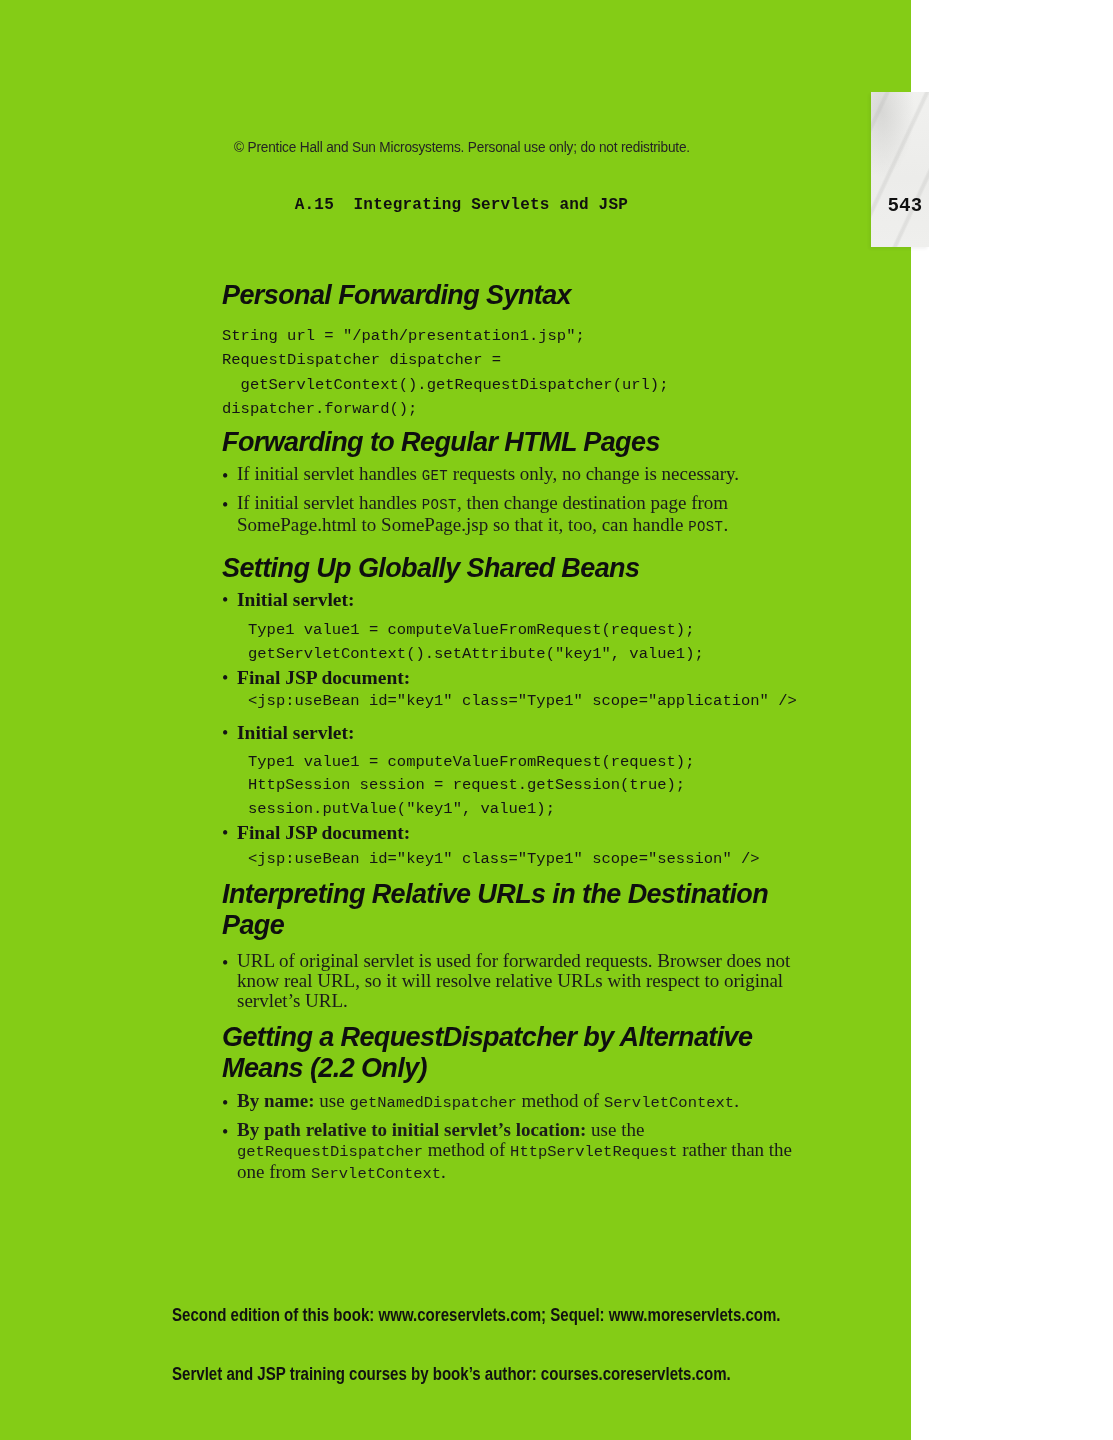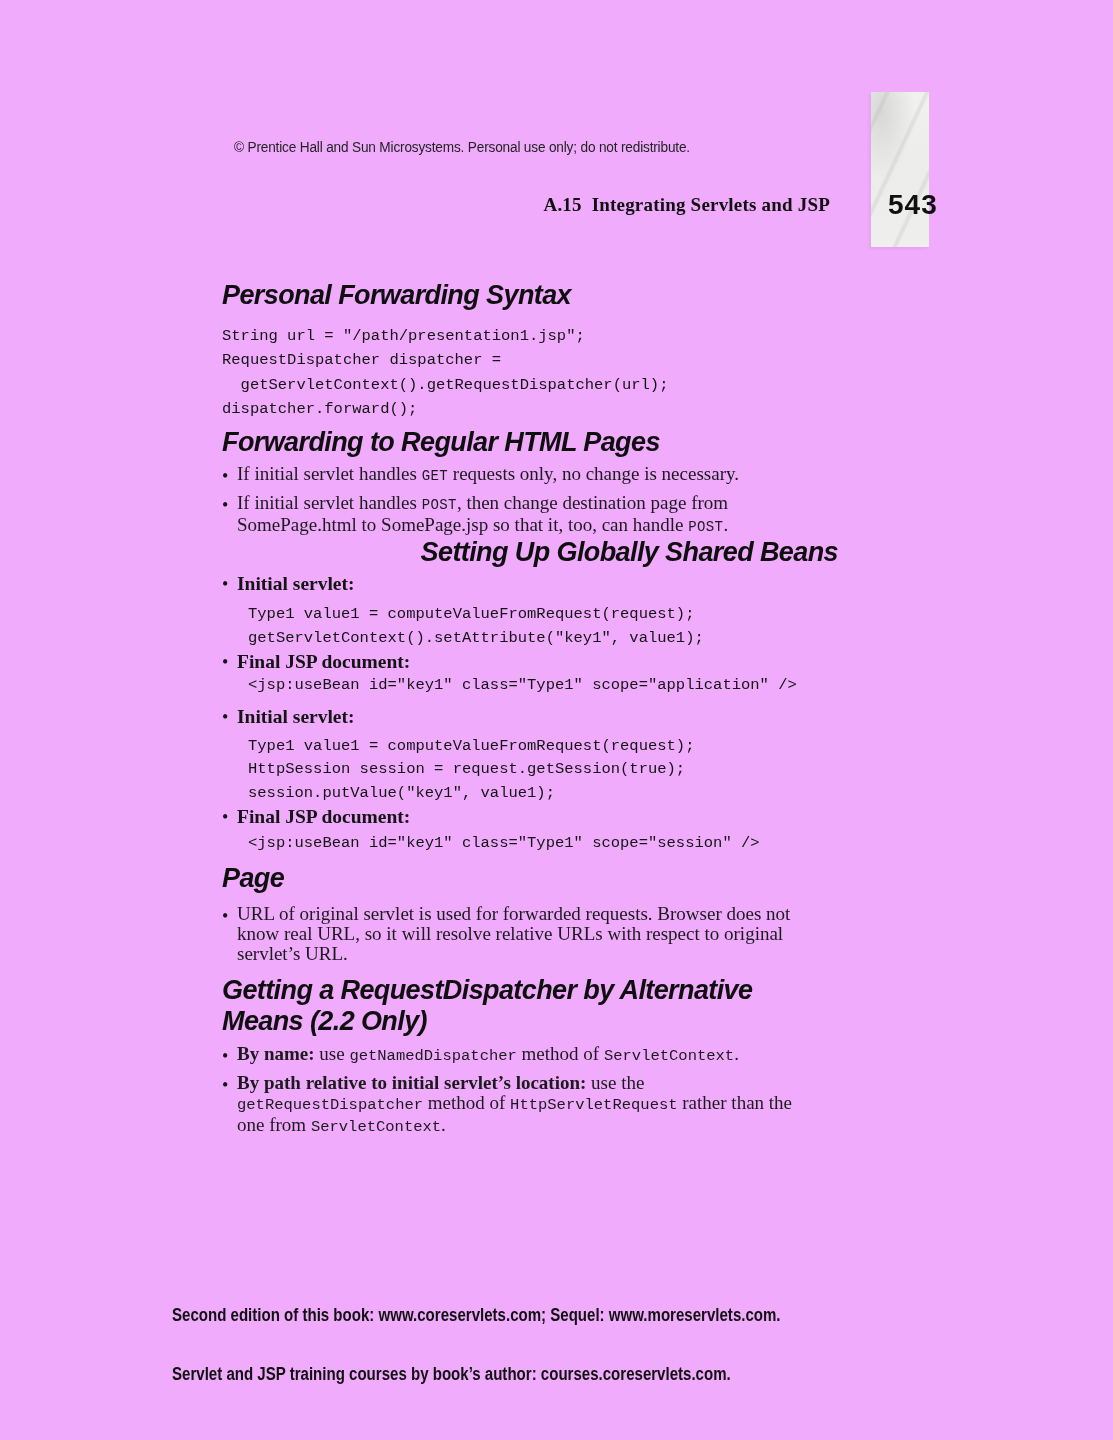--- a/index.html
+++ b/index.html
@@ -4,21 +4,21 @@
 <style>
   html,body{margin:0;padding:0;}
   body{
     width:1113px;height:1440px;
     background:#ffffff;
     font-family:"Liberation Serif", serif;
     color:#1b1b1b;
     overflow:hidden;
     position:relative;
   }
-  .page{position:absolute;left:0;top:0;width:1113px;height:1440px;background:#f0abfc;}
+  .page{position:absolute;left:0;top:0;width:911px;height:1440px;background:#84cc16;}
 
   
   .copyright{
     position:absolute;left:234px;top:138px;
     font-family:"Liberation Sans", sans-serif;
     font-size:15.5px;line-height:17px;color:#242424;
     letter-spacing:-0.2px;
     transform:scaleX(0.88);transform-origin:left top;
     white-space:pre;
   }
@@ -28,28 +28,28 @@
     position:absolute;left:871px;top:92px;width:58px;height:155px;
     background:
       radial-gradient(120% 90% at 18% 12%, rgba(178,178,176,0.40), rgba(238,238,236,0) 48%),
       repeating-linear-gradient(115deg, rgba(255,255,255,0) 0 12px, rgba(182,182,180,0.26) 14px 16px, rgba(255,255,255,0) 18px 36px),
       linear-gradient(180deg,#f1f1ef 0%,#ececea 55%,#efefed 100%);
     box-shadow:-2px 2px 3px rgba(0,0,0,0.05);
   }
 
   .running-head{
     position:absolute;top:195px;right:283px;
-    font-family:Liberation Serif, serif;
-    font-weight:bold;font-size:19px;line-height:20px;color:#101010;
+    font-family:Liberation Mono, monospace;
+    font-weight:bold;font-size:16px;line-height:20px;color:#101010;
     letter-spacing:0.2px;white-space:pre;
   }
   .pagenum{
     position:absolute;left:888px;top:195px;
     font-family:"Liberation Sans", sans-serif;
-    font-weight:bold;font-size:28px;line-height:20px;color:#101010;
+    font-weight:bold;font-size:19px;line-height:20px;color:#101010;
     letter-spacing:1px;
   }
 
   
   .content{position:absolute;left:222px;top:0;width:616px;}
 
   .h{
     font-family:"Liberation Sans", sans-serif;
     font-style:italic;font-weight:bold;
     font-size:27px;line-height:30px;
@@ -64,21 +64,21 @@
     font-family:"Liberation Mono", monospace;
     font-size:15.5px;line-height:24.3px;
     white-space:pre;color:#141414;
   }
   .code-tight .cl{line-height:23.5px;}
 
   .mt-h1{margin-top:280px;}
   .mt-code1{margin-top:14px;}
   .mt-h2{margin-top:6px;}
   .mt-ul1{margin-top:7px;}
-  .mt-h3{text-align:right;}
+  .mt-h3{margin-top:16px;}
   .mt-lab{margin-top:5px;}
   .mt-gb-code1{margin-top:7px;}
   .mt-zero{margin-top:0;}
   .mt-h4{margin-top:9px;}
   .mt-lab2{margin-top:7px;}
   .mt-sb-code1{margin-top:6px;}
   .mt-sb-code2{margin-top:3px;}
   .mt-h5{margin-top:7px;}
   .mt-ul2{margin-top:10px;}
   .mt-h6{margin-top:11px;}
@@ -184,20 +184,21 @@
     </div>
     <div class="sublabel mt-zero">
       <span class="dot">•</span>
       <span class="lt">Final JSP document:</span>
     </div>
     <div class="code code-tight subcode mt-sb-code2">
       <div class="cl">&lt;jsp:useBean id="key1" class="Type1" scope="session" /&gt;</div>
     </div>
 
     <h2 class="h h5 mt-h5">
+      <span class="hline">Interpreting Relative URLs in the Destination</span>
       <span class="hline">Page</span>
     </h2>
     <div class="bullets mt-ul2">
       <div class="bullet">
         <span class="dot">•</span>
         <span class="bt">URL of original servlet is used for forwarded requests. Browser does not know real URL, so it will resolve relative URLs with respect to original servlet’s URL.</span>
       </div>
     </div>
 
     <h2 class="h h6 mt-h6">

